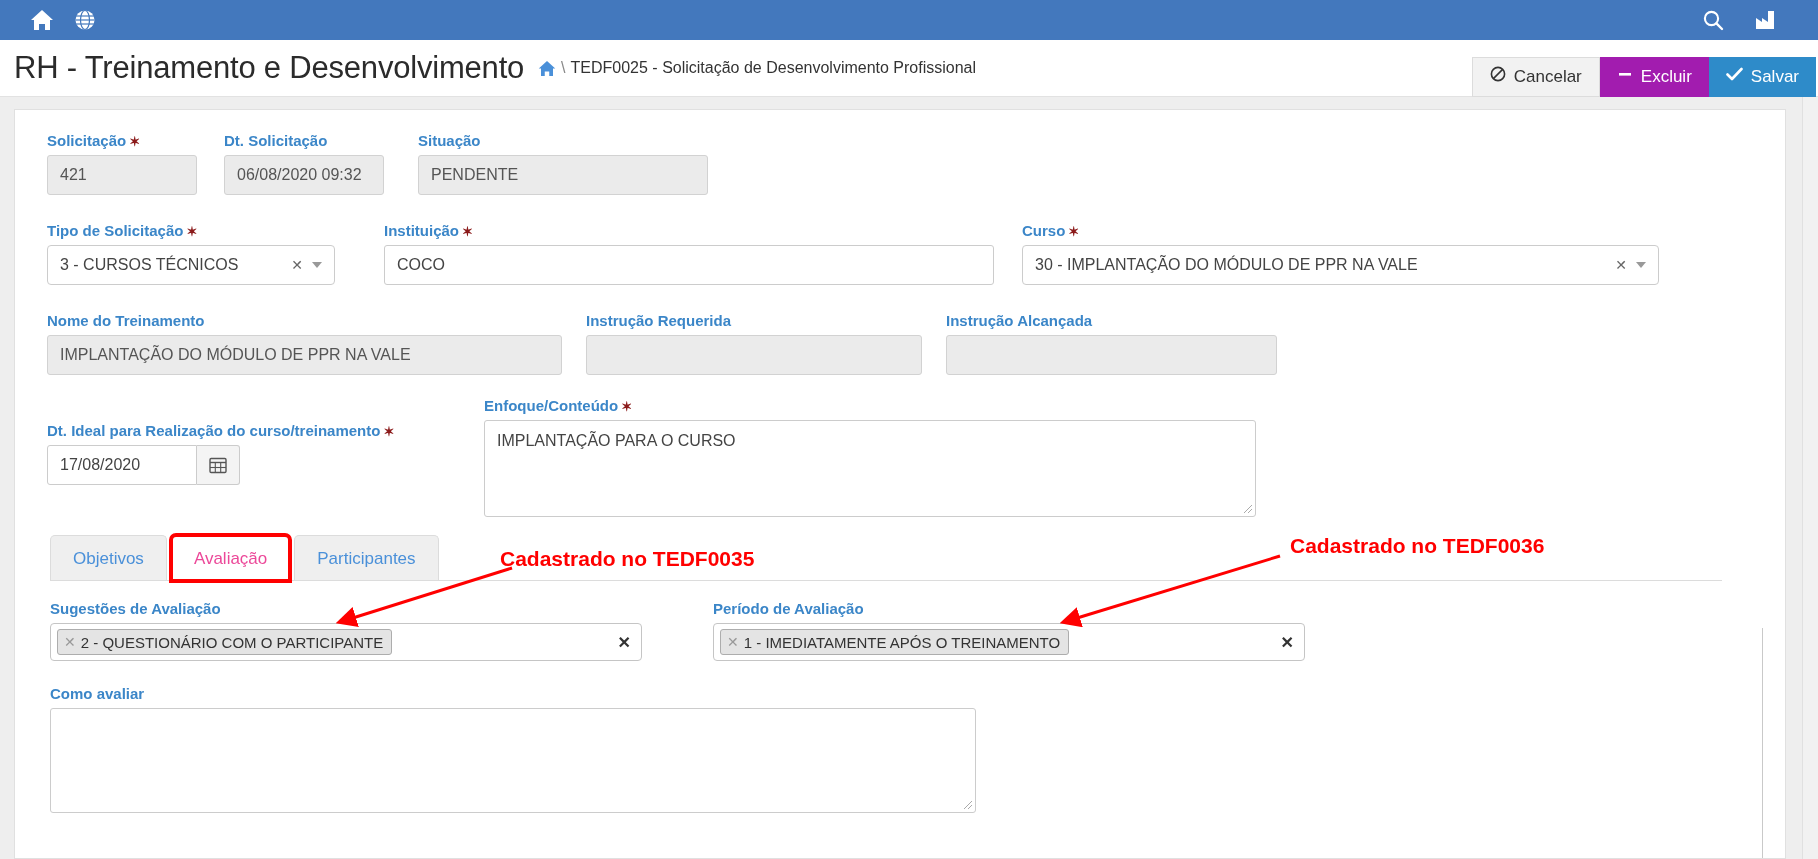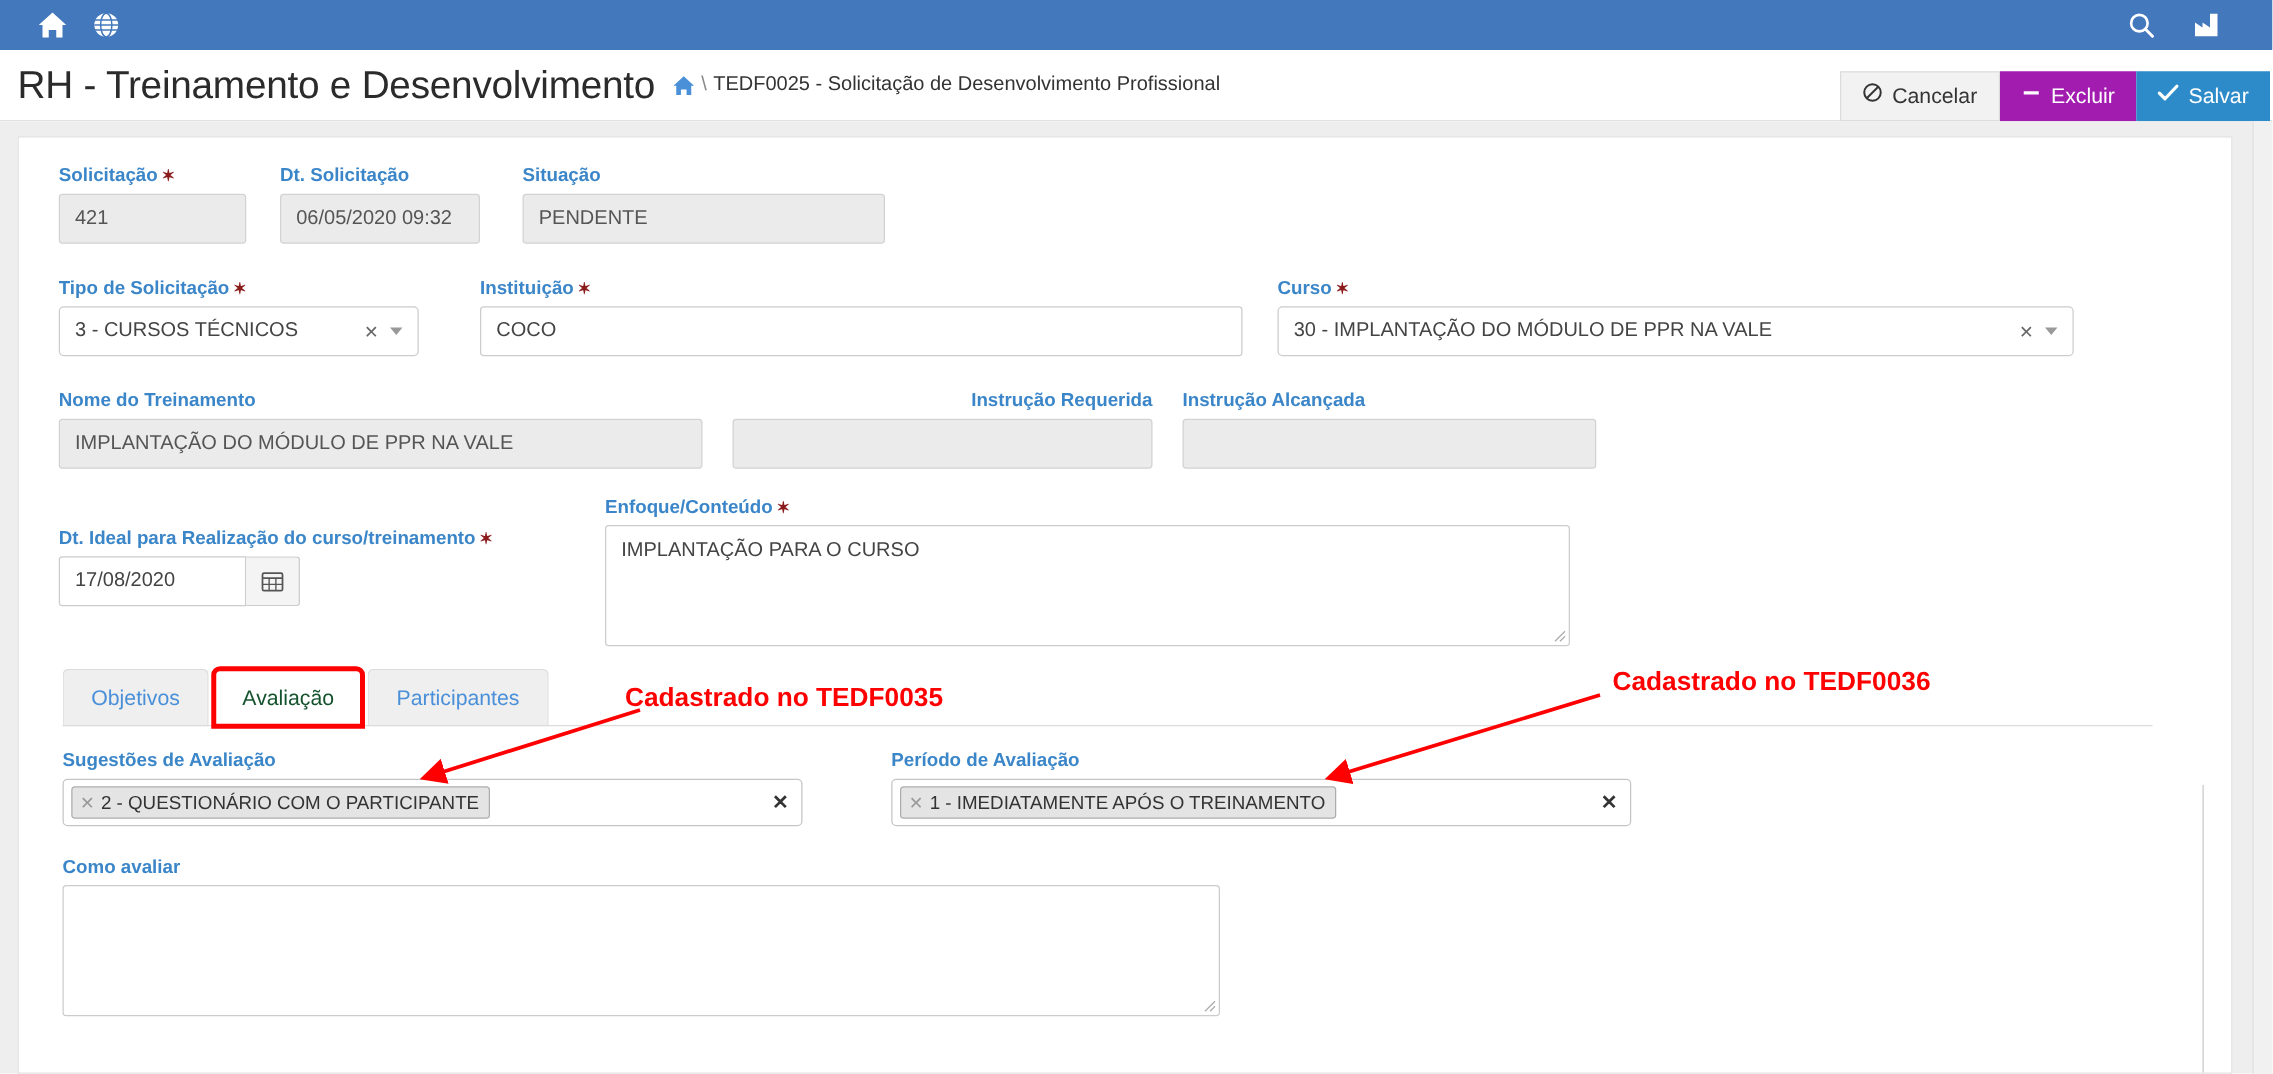--- a/index.html
+++ b/index.html
@@ -87,21 +87,21 @@
 
   
   .r2 { position: absolute; top: 112px; left: 32px; width: 1700px; }
   .r2 .c-a { width: 288px; margin-right: 49px; }
   .r2 .c-b { width: 610px; margin-right: 28px; }
   .r2 .c-c { width: 637px; }
 
   
   .r3 { position: absolute; top: 202px; left: 32px; width: 1700px; }
   .r3 .c-a { width: 515px; margin-right: 24px; }
-  .r3 .c-b { width: 336px; margin-right: 24px; text-align: right; }
+  .r3 .c-b { width: 336px; margin-right: 24px; }
   .r3 .c-c { width: 331px; }
 
   
   .r4 { position: absolute; top: 287px; left: 32px; width: 1700px; }
   .r4-left { width: 437px; }
   .r4-left .lbl { margin-top: 25px; }
   .dtbox { display: flex; align-items: stretch; }
   .dtbox .field { width: 150px; border-radius: 3px 0 0 3px; }
   .dt-btn {
     width: 43px; height: 40px; border: 1px solid #ccc; border-left: none;
@@ -120,21 +120,21 @@
   }
 
   
   .tabs { position: absolute; top: 425px; left: 35px; display: flex; align-items: flex-end; }
   .tab {
     height: 46px; padding: 0 22px; display: flex; align-items: center;
     font-size: 17px; color: #4a90d9; background: #efefef;
     border: 1px solid #dcdcdc; border-bottom: none;
     border-radius: 5px 5px 0 0; margin-right: 4px; cursor: pointer;
   }
-  .tab.active { background: #fff; color: #14532d; position: relative; z-index: 3; text-align: right; }
+  .tab.active { background: #fff; color: #ec4899; position: relative; z-index: 3; text-align: right; }
   .tab.hl { outline: 4px solid #ff0000; outline-offset: -2px; border-color: #fff; }
   .tabline {
     position: absolute; top: 470px; left: 35px; width: 1672px; height: 1px;
     background: #dcdcdc;
   }
 
   
   .panel { position: absolute; top: 490px; left: 35px; width: 1700px; }
   .pill-wrap {
     height: 38px; border: 1px solid #c5c5c5; border-radius: 4px; background: #fff;
@@ -256,21 +256,21 @@
   <div class="content-wrap">
     <div class="card">
 
       <div class="row r1">
         <div class="c-a">
           <span class="lbl"><span>Solicitação</span><span class="req">✶</span></span>
           <div class="field ro">421</div>
         </div>
         <div class="c-b">
           <span class="lbl">Dt. Solicitação</span>
-          <div class="field ro">06/05/2020 09:32</div>
+          <div class="field ro">06/08/2020 09:32</div>
         </div>
         <div class="c-c">
           <span class="lbl">Situação</span>
           <div class="field ro">PENDENTE</div>
         </div>
       </div>
 
       <div class="row r2">
         <div class="c-a">
           <span class="lbl"><span>Tipo de Solicitação</span><span class="req">✶</span></span>

